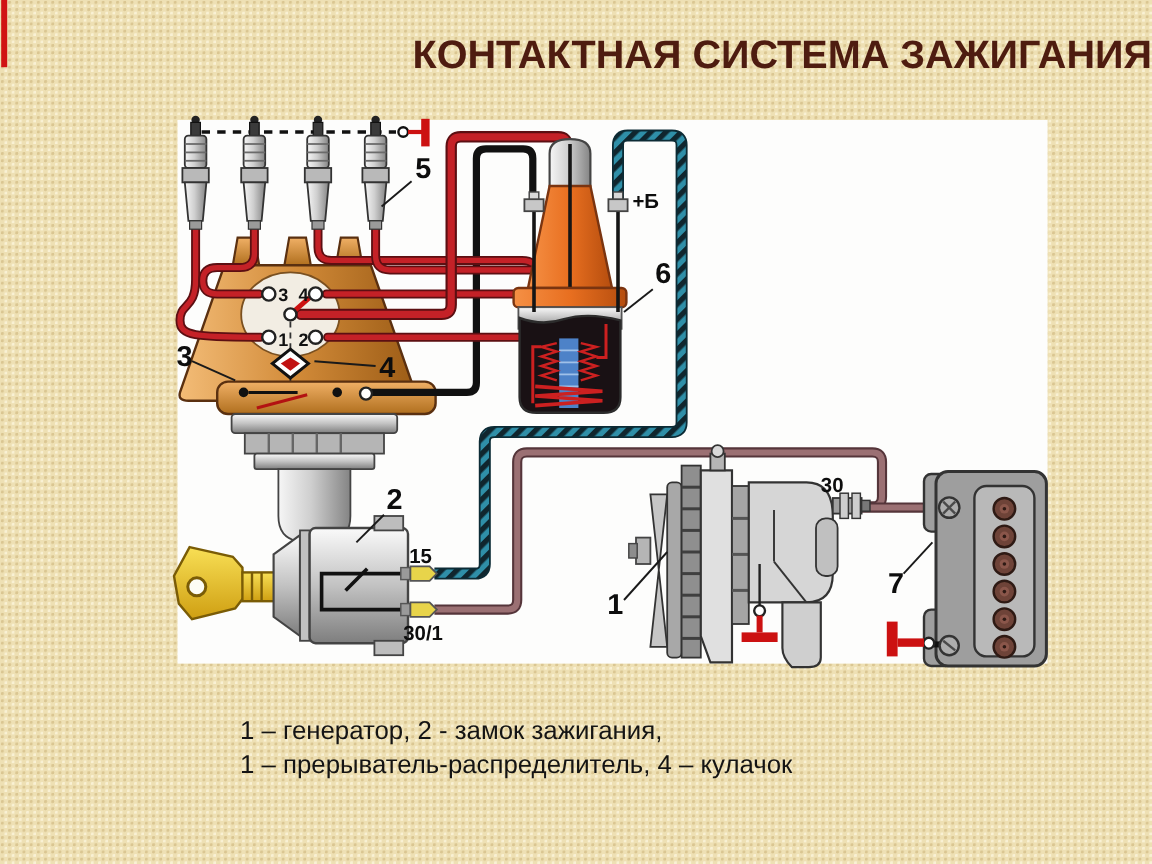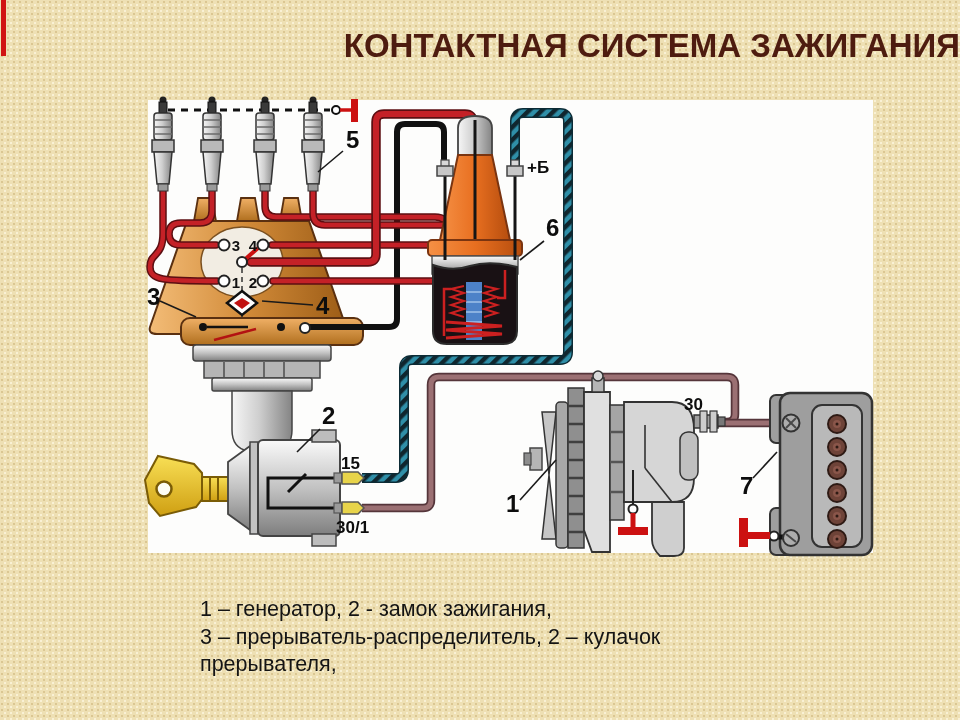--- a/index.html
+++ b/index.html
@@ -305,16 +305,15 @@
       <path class="leader" d="M753,478 L777,452"></path>
       <text class="term" x="527" y="173">+Б</text>
       <text class="term" x="341" y="469">15</text>
       <text class="term" x="336" y="533">30/1</text>
       <text class="term" x="684" y="410">30</text>
     </g>
   </svg>
 
   <div class="legend">
     <div>1 – генератор, 2 -  замок зажигания,</div>
-    <div>3 – прерыватель-распределитель, 2 – кулачок</div>
-    <div>прерывателя,</div>
+    <div>1 – прерыватель-распределитель, 4 – кулачок</div>
   </div>
 </div>
 
 </body></html>

